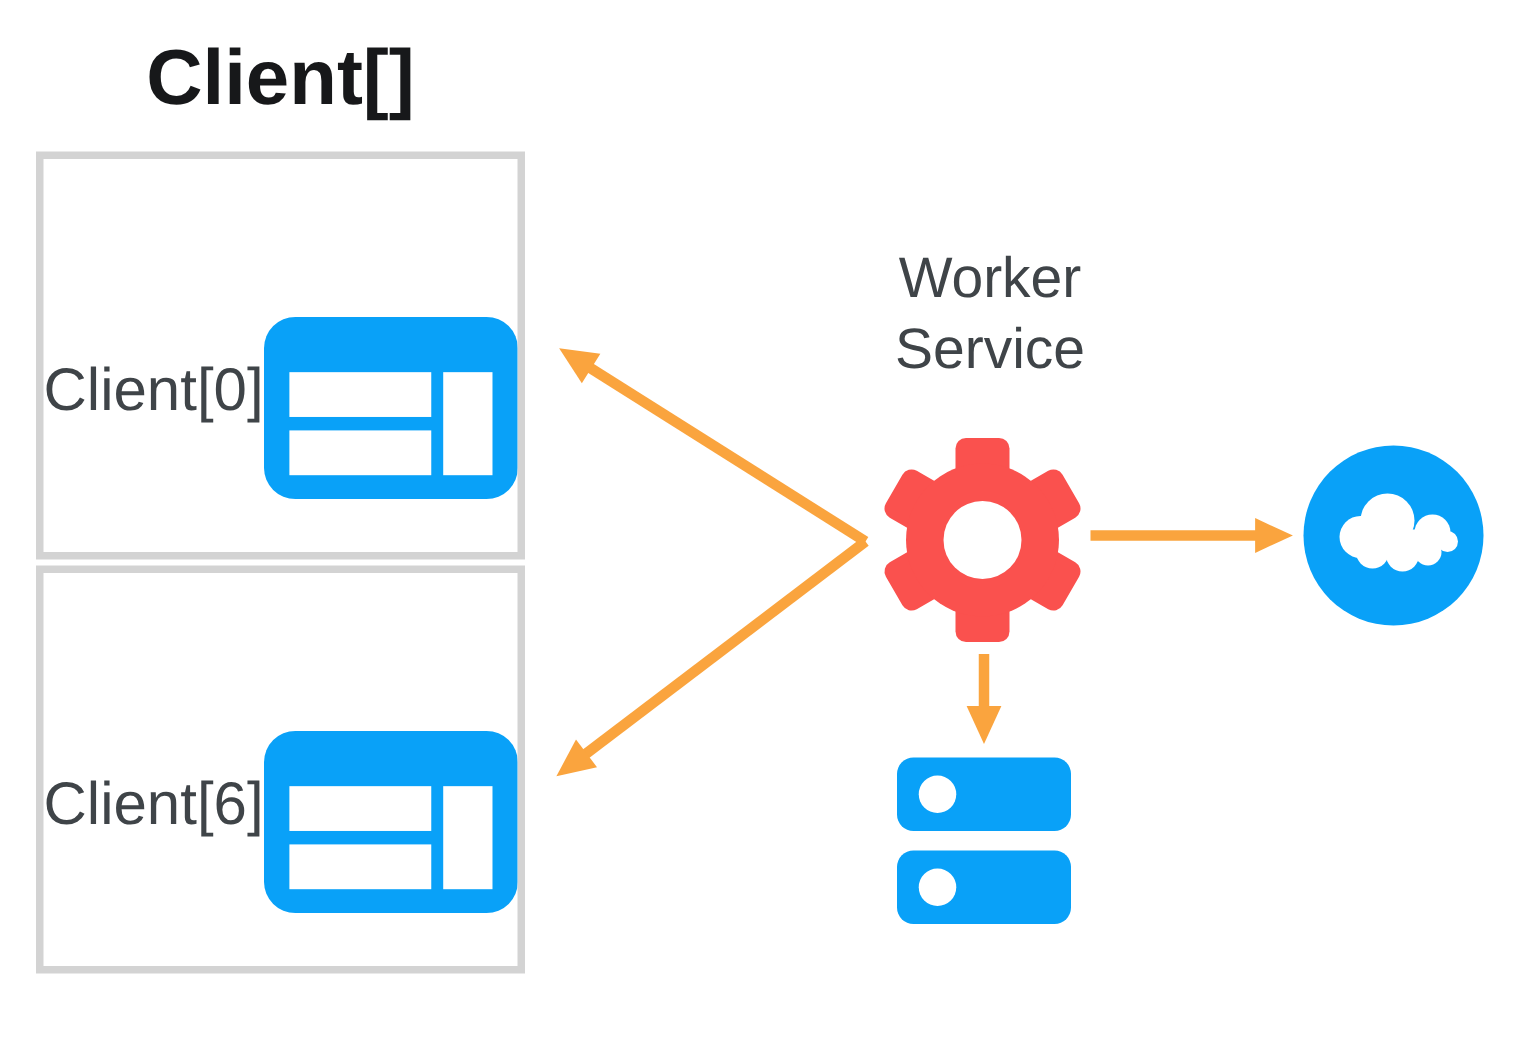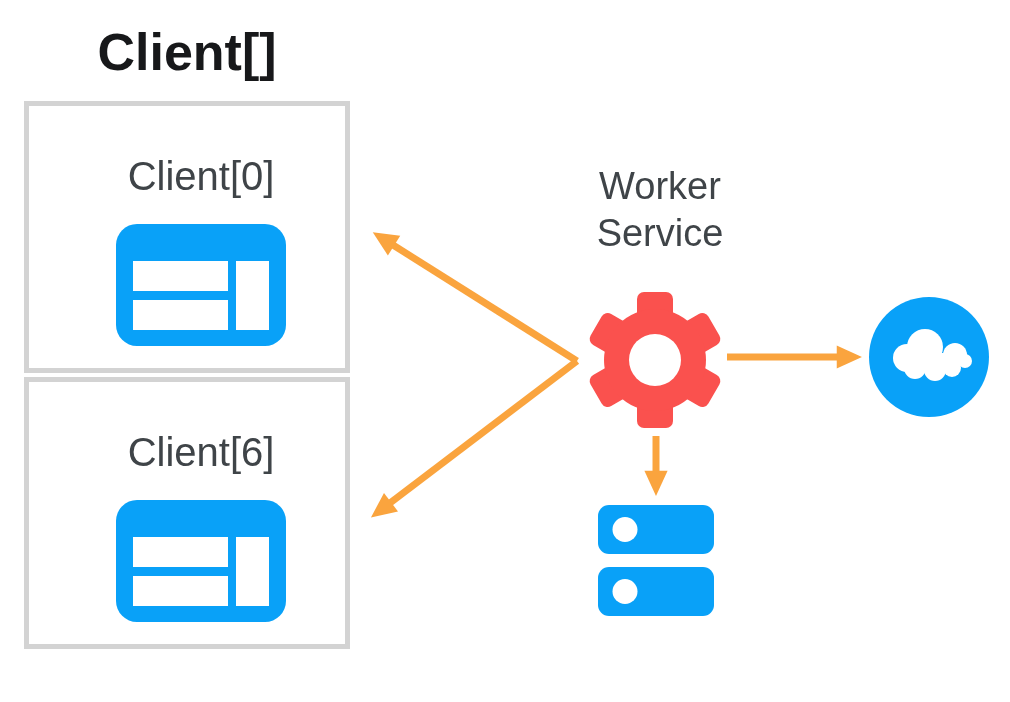--- a/index.html
+++ b/index.html
@@ -10,23 +10,22 @@
   *{margin:0;padding:0;box-sizing:border-box;}
   body{font-family:"Liberation Sans","DejaVu Sans",sans-serif;background:#fff;}
   .canvas{position:relative;width:1010px;height:702px;background:var(--background);overflow:hidden;}
   .title{
     position:absolute;left:24px;top:22px;width:326px;text-align:center;
     font-size:52px;font-weight:600;letter-spacing:0px;color:var(--title-black);
   }
   .client-box{
     position:absolute;left:24px;width:326px;height:272px;
     border:5px solid var(--box-border);background:#fff;
-    display:flex;flex-direction:column;align-items:center;
+    display:flex;flex-direction:row;align-items:center;
     padding-top:46px;
-    padding-left:28px;
   }
   .box0{top:101px;}
   .box1{top:377px;}
   .client-label{
     font-size:40px;line-height:48px;font-weight:500;color:var(--label-gray);
     text-align:center;
   }
   .browser-icon{margin-top:24px;display:block;}
   .sw-label{
     position:absolute;left:540px;top:163px;width:240px;text-align:center;

